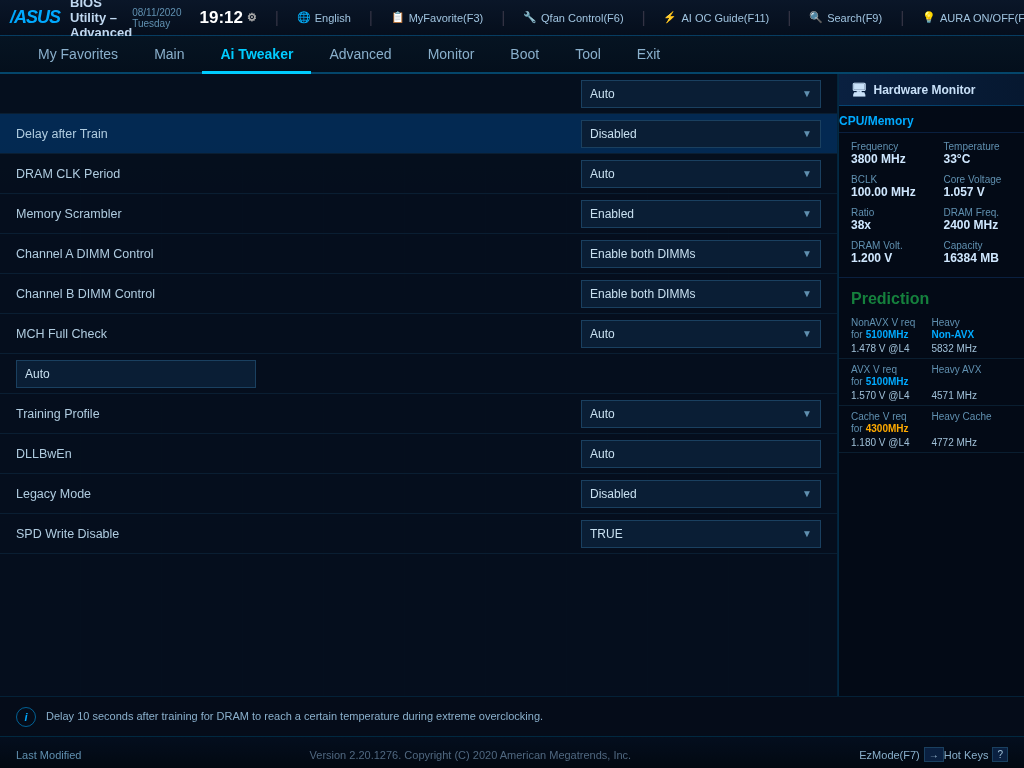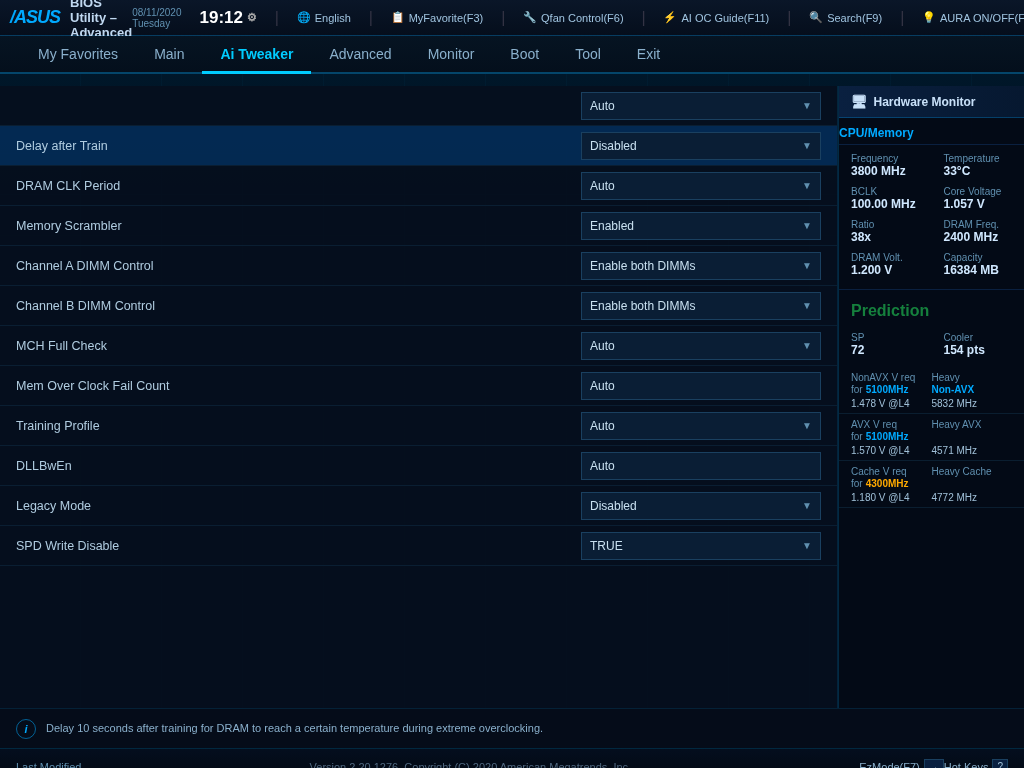--- a/index.html
+++ b/index.html
@@ -113,21 +113,20 @@
       border-bottom: 3px solid #00ccff;
       font-weight: 700;
     }
 
     
     .main-content {
       position: relative;
       z-index: 5;
       display: flex;
       height: calc(768px - 36px - 38px - 36px - 36px);
-      margin-top: 12px;
     }
 
     
     .settings-panel {
       flex: 1;
       background: rgba(5, 15, 30, 0.95);
       overflow-y: auto;
       border-right: 1px solid #00aaff22;
     }
     .settings-panel::-webkit-scrollbar { width: 6px; }
@@ -448,21 +447,20 @@
       <span class="setting-label">MCH Full Check</span>
       <div class="setting-control">
         <div class="dropdown-ctrl">
           <span>Auto</span>
           <span class="dropdown-arrow">▼</span>
         </div>
       </div>
     </div>
 
     <div class="setting-row">
-      <span class="setting-label">Mem Over Clock Fail Count</span>
       <div class="setting-control">
         <div class="text-ctrl">
           <span>Auto</span>
         </div>
       </div>
     </div>
 
     <div class="setting-row">
       <span class="setting-label">Training Profile</span>
       <div class="setting-control">
@@ -544,30 +542,20 @@
       <div class="hw-cell">
         <div class="hw-cell-label">Capacity</div>
         <div class="hw-cell-value">16384 MB</div>
       </div>
     </div>
 
     <div class="hw-divider"></div>
 
     <div class="prediction-section">Prediction</div>
 
-    <div class="hw-grid" style="padding-bottom:6px;">
-      <div class="hw-cell">
-        <div class="hw-cell-label">SP</div>
-        <div class="hw-cell-value">72</div>
-      </div>
-      <div class="hw-cell">
-        <div class="hw-cell-label">Cooler</div>
-        <div class="hw-cell-value">154 pts</div>
-      </div>
-    </div>
 
     <div class="pred-block">
       <div class="pred-header">
         <div>
           <span class="pred-label">NonAVX V req</span><br>
           <span class="pred-label">for</span>
           <span class="pred-label pred-highlight">5100MHz</span>
         </div>
         <div>
           <span class="pred-label">Heavy</span><br>

